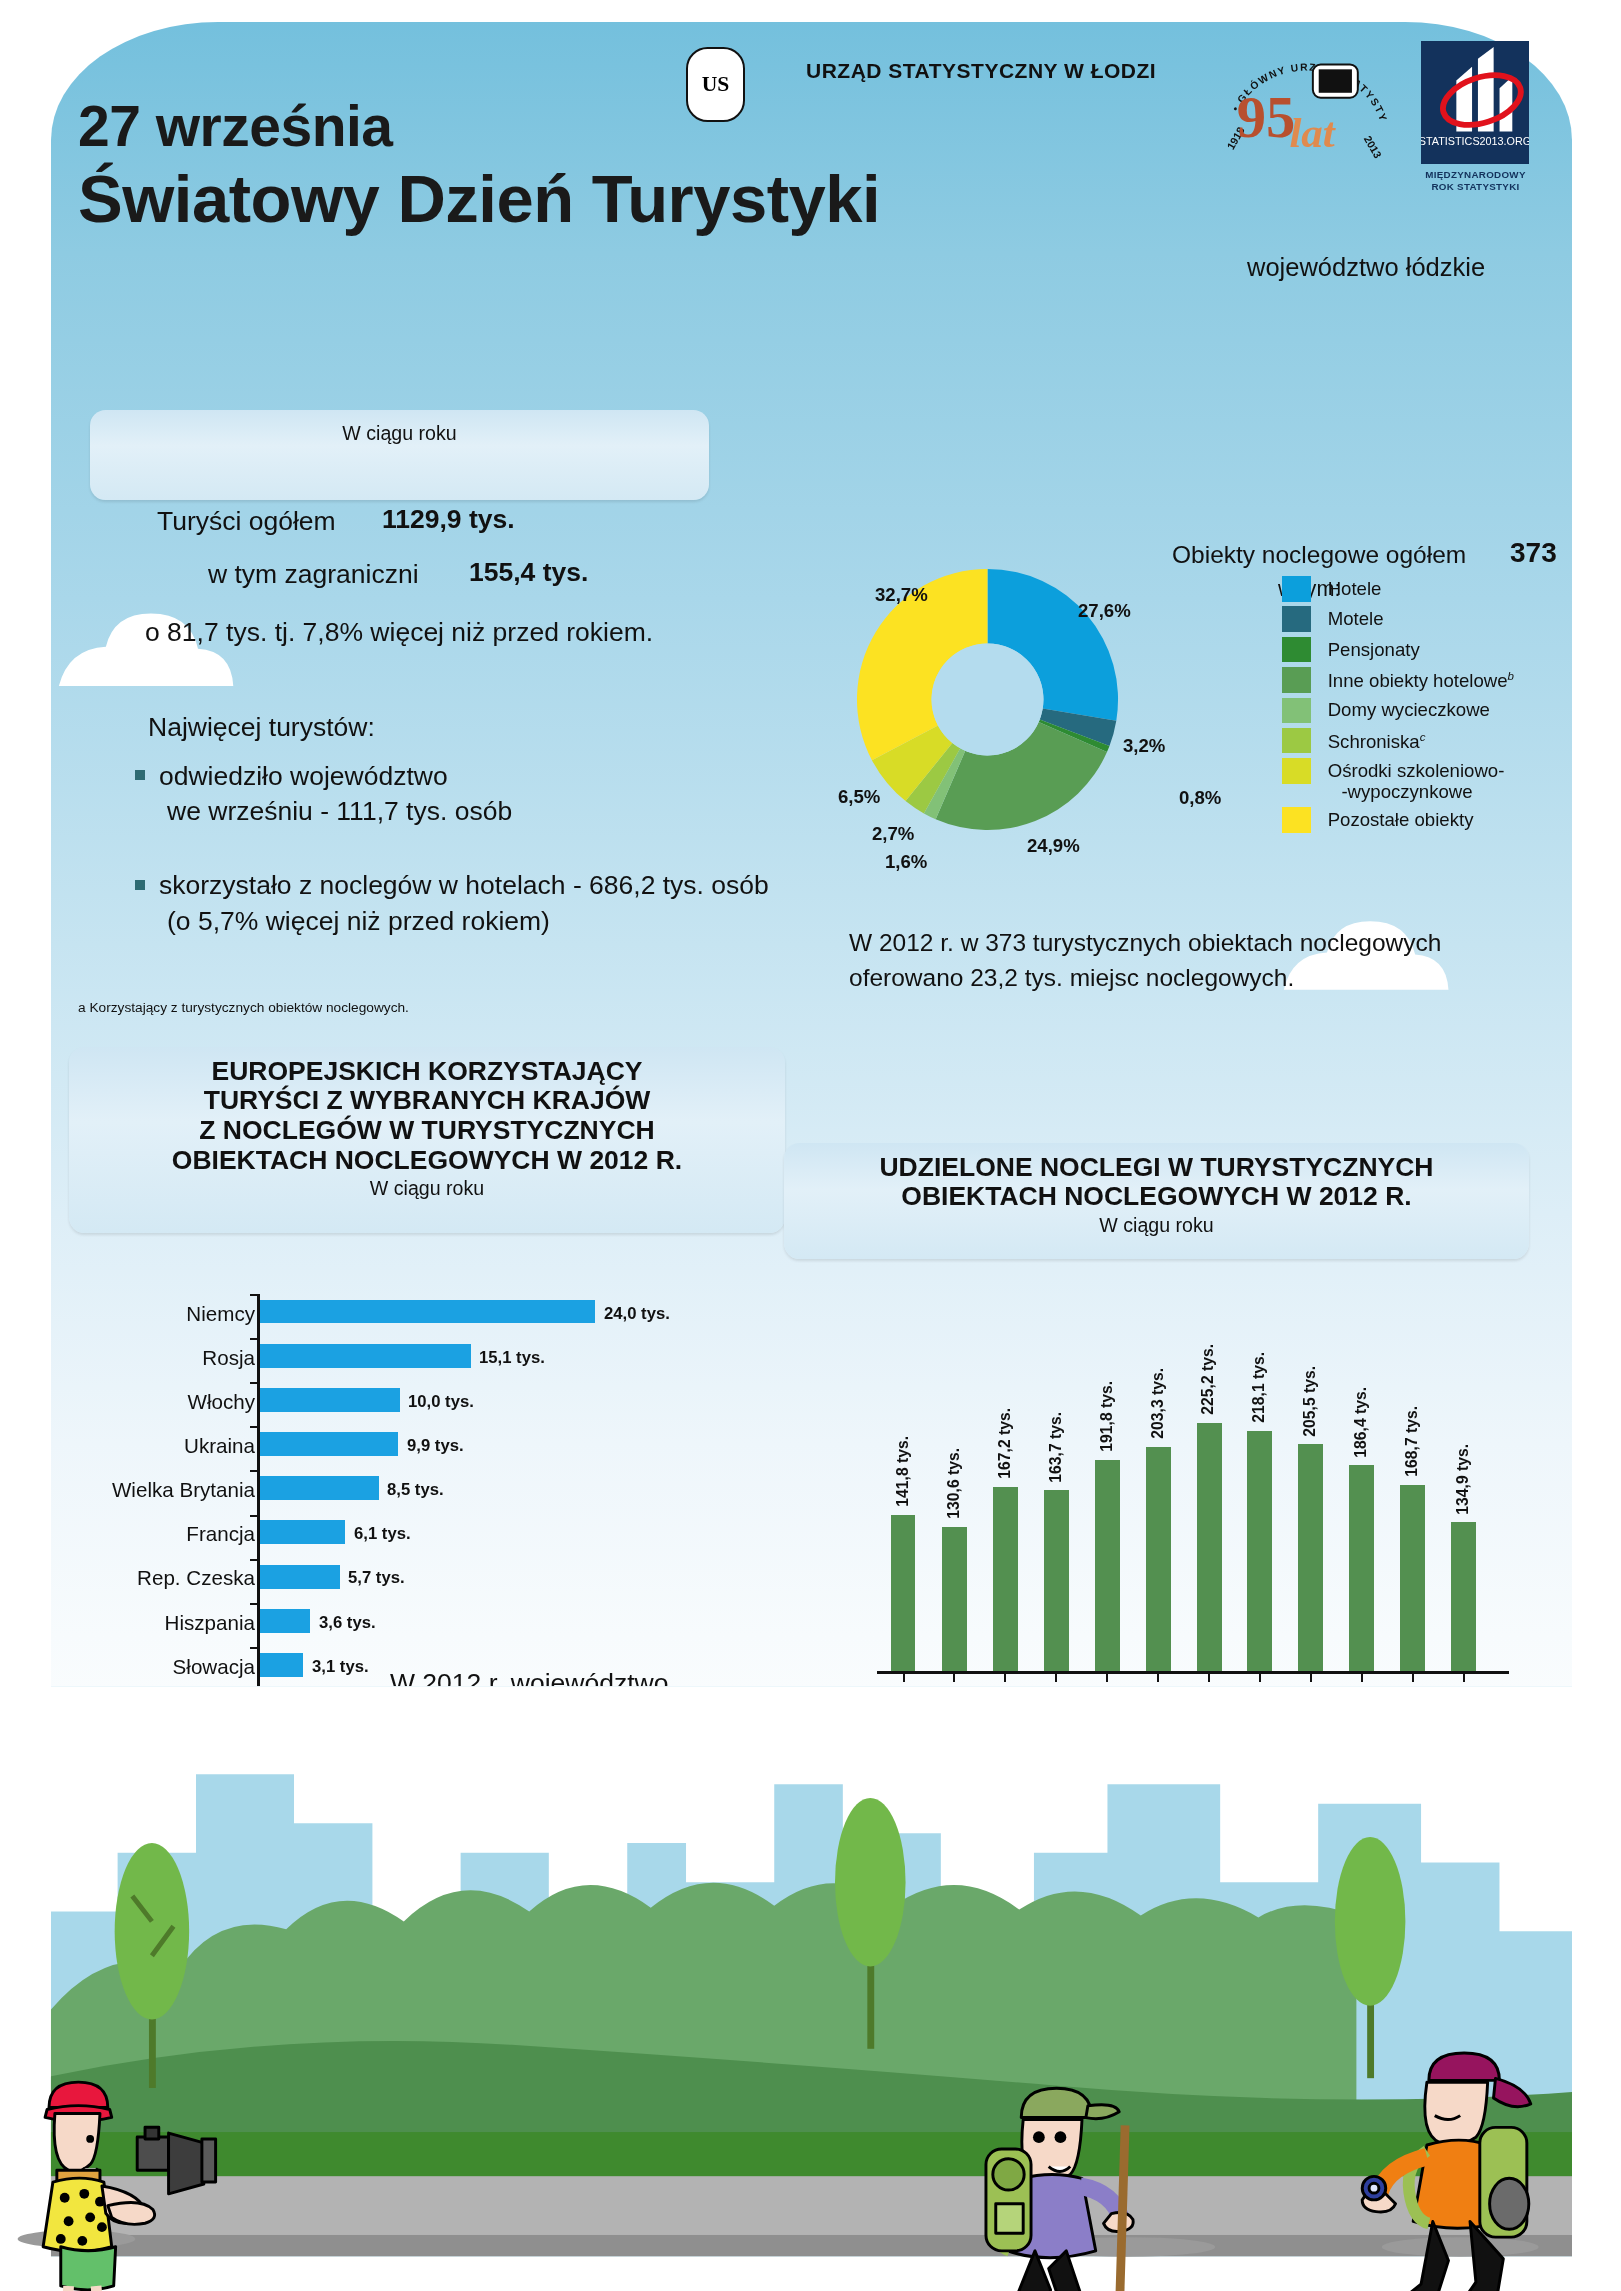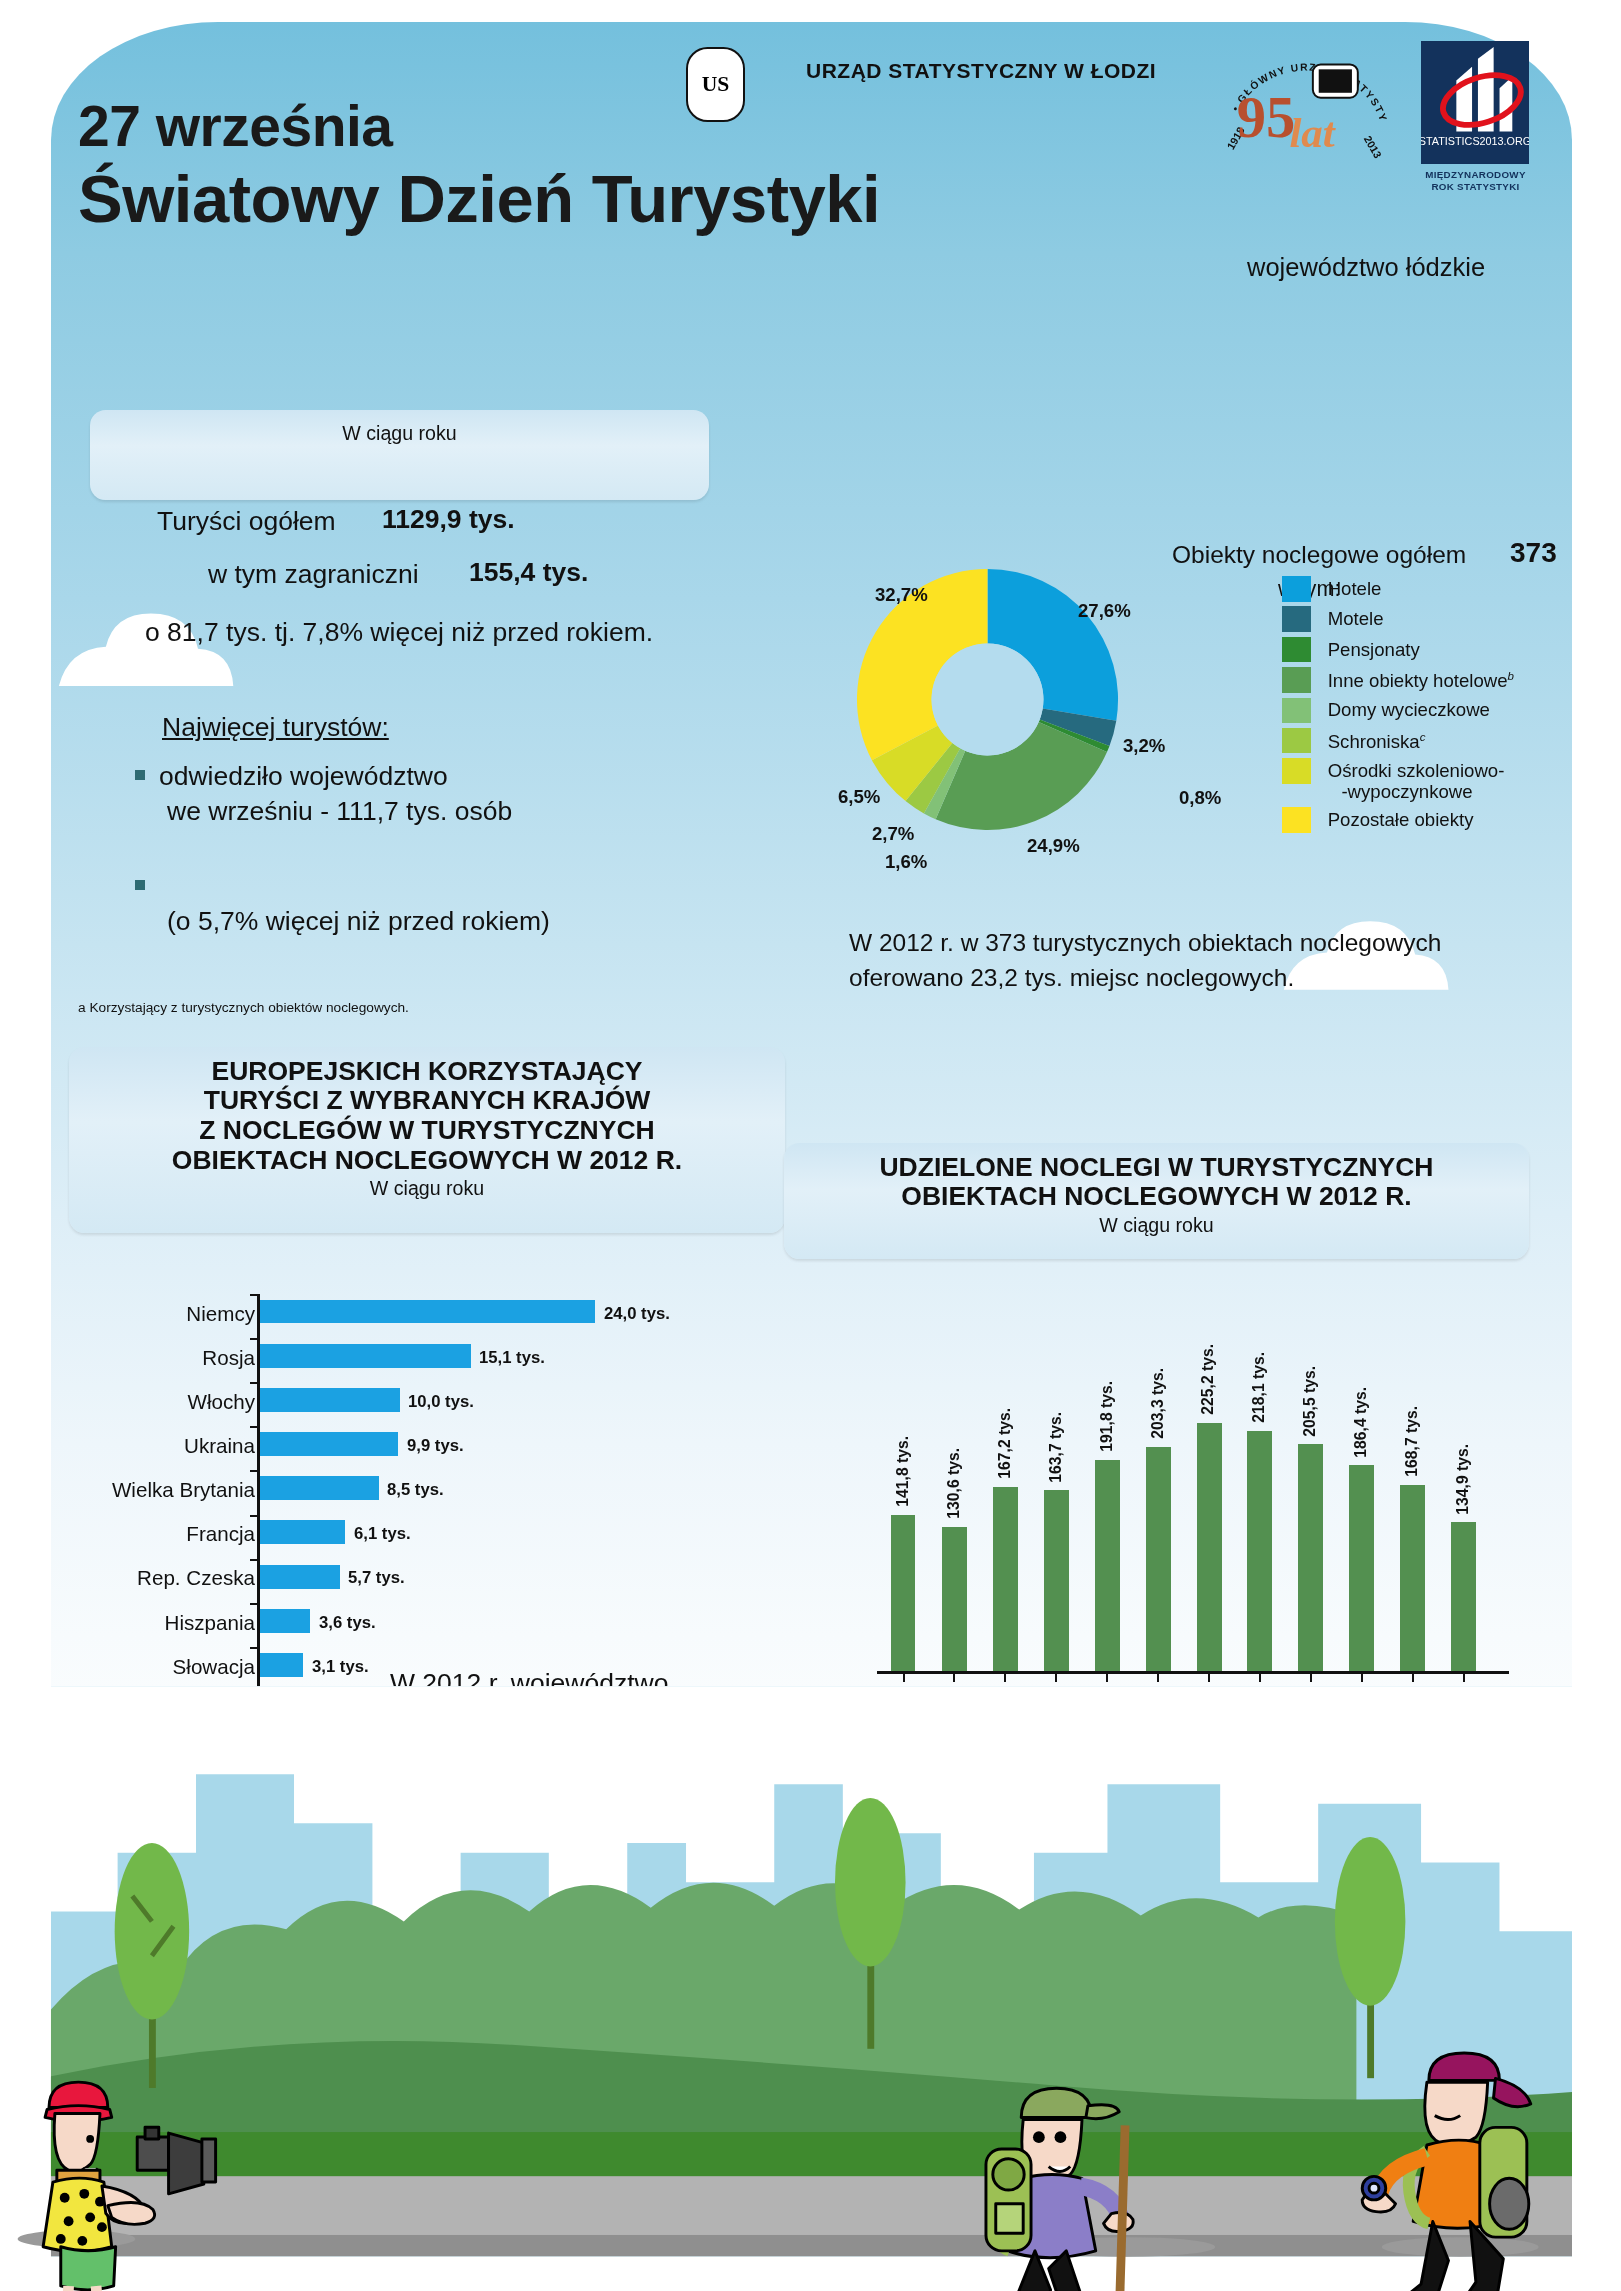--- a/index.html
+++ b/index.html
@@ -149,27 +149,28 @@
   </div>
 
   <div class="txt t-lg" style="left:157px;top:506px;">Turyści ogółem</div>
   <div class="txt t-lg b" style="left:382px;top:504px;">1129,9 tys.</div>
 
   <div class="txt t-lg" style="left:208px;top:559px;">w tym zagraniczni</div>
   <div class="txt t-lg b" style="left:469px;top:557px;">155,4 tys.</div>
 
   <div class="txt t-lg" style="left:145px;top:617px;">o 81,7 tys. tj. 7,8% więcej niż przed rokiem.</div>
 
-  <div class="txt t-lg" style="left:162px;top:712px;text-decoration:underline;">Najwięcej turystów:</div>
+  <div class="txt t-lg" style="left:148px;top:712px;">Najwięcej turystów:</div>
 
   <div class="bullet" style="left:135px;top:770px;"></div>
   <div class="txt t-lg" style="left:159px;top:761px;">odwiedziło województwo</div>
   <div class="txt t-lg" style="left:167px;top:796px;">we wrześniu - 111,7 tys. osób</div>
 
   <div class="bullet" style="left:135px;top:880px;"></div>
+  <div class="txt t-lg" style="left:159px;top:870px;">skorzystało z noclegów w hotelach - 686,2 tys. osób</div>
   <div class="txt t-lg" style="left:167px;top:906px;">(o 5,7% więcej niż przed rokiem)</div>
 
   <div class="txt t-sm" style="left:78px;top:1000px;">a Korzystający z turystycznych obiektów noclegowych.</div>
 
 
   <div class="txt t-md" style="left:1172px;top:541px;">Obiekty noclegowe ogółem</div>
   <div class="txt t-md b" style="left:1510px;top:537px;font-size:28px;">373</div>
   <div class="txt" style="left:1278px;top:576px;font-size:21.6px;">w tym:</div>
 
   <div class="donut-wrap">

